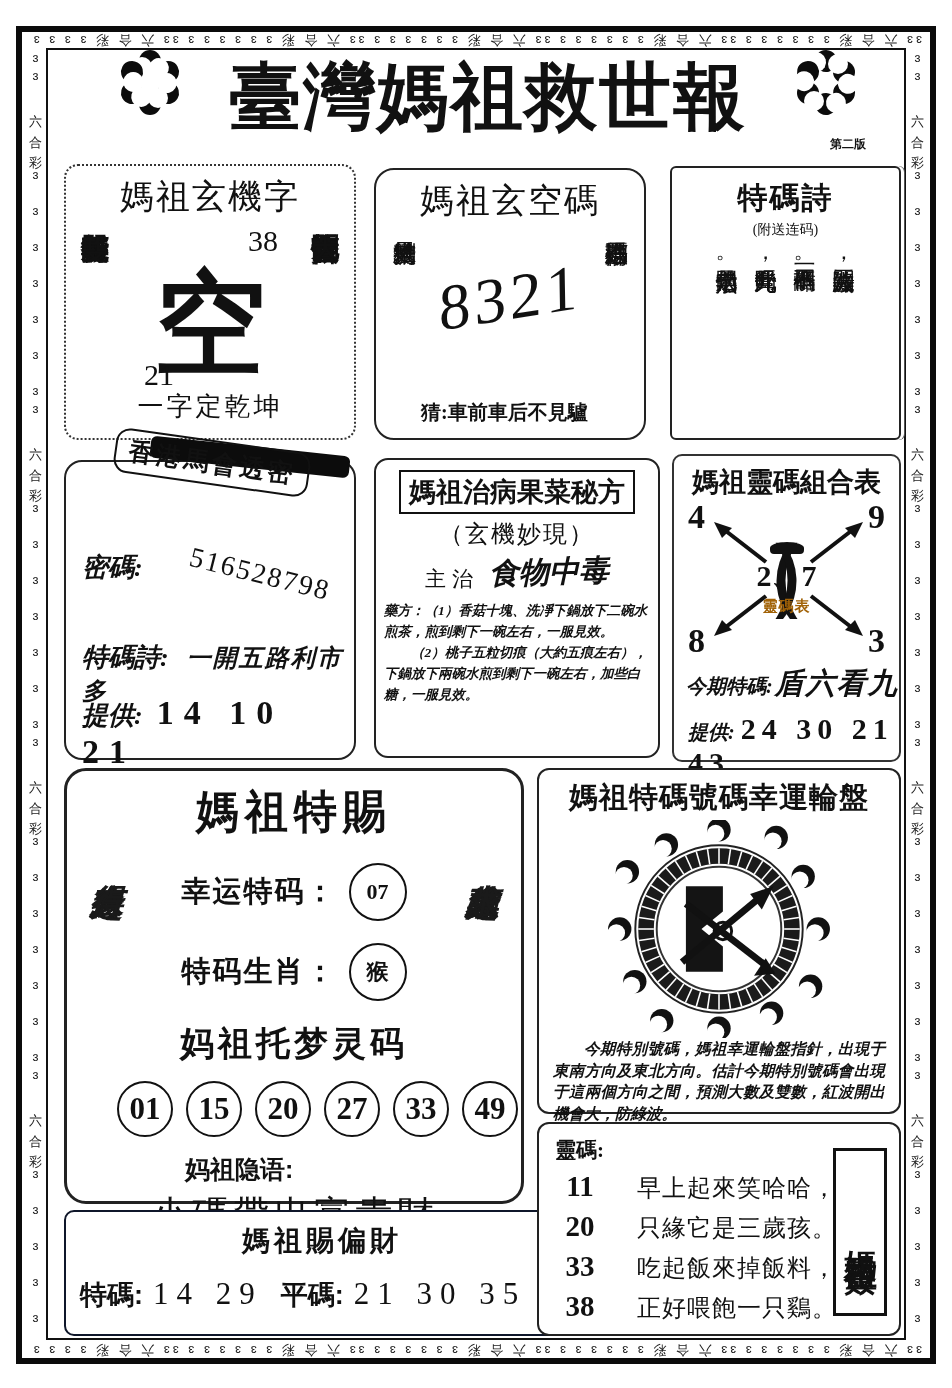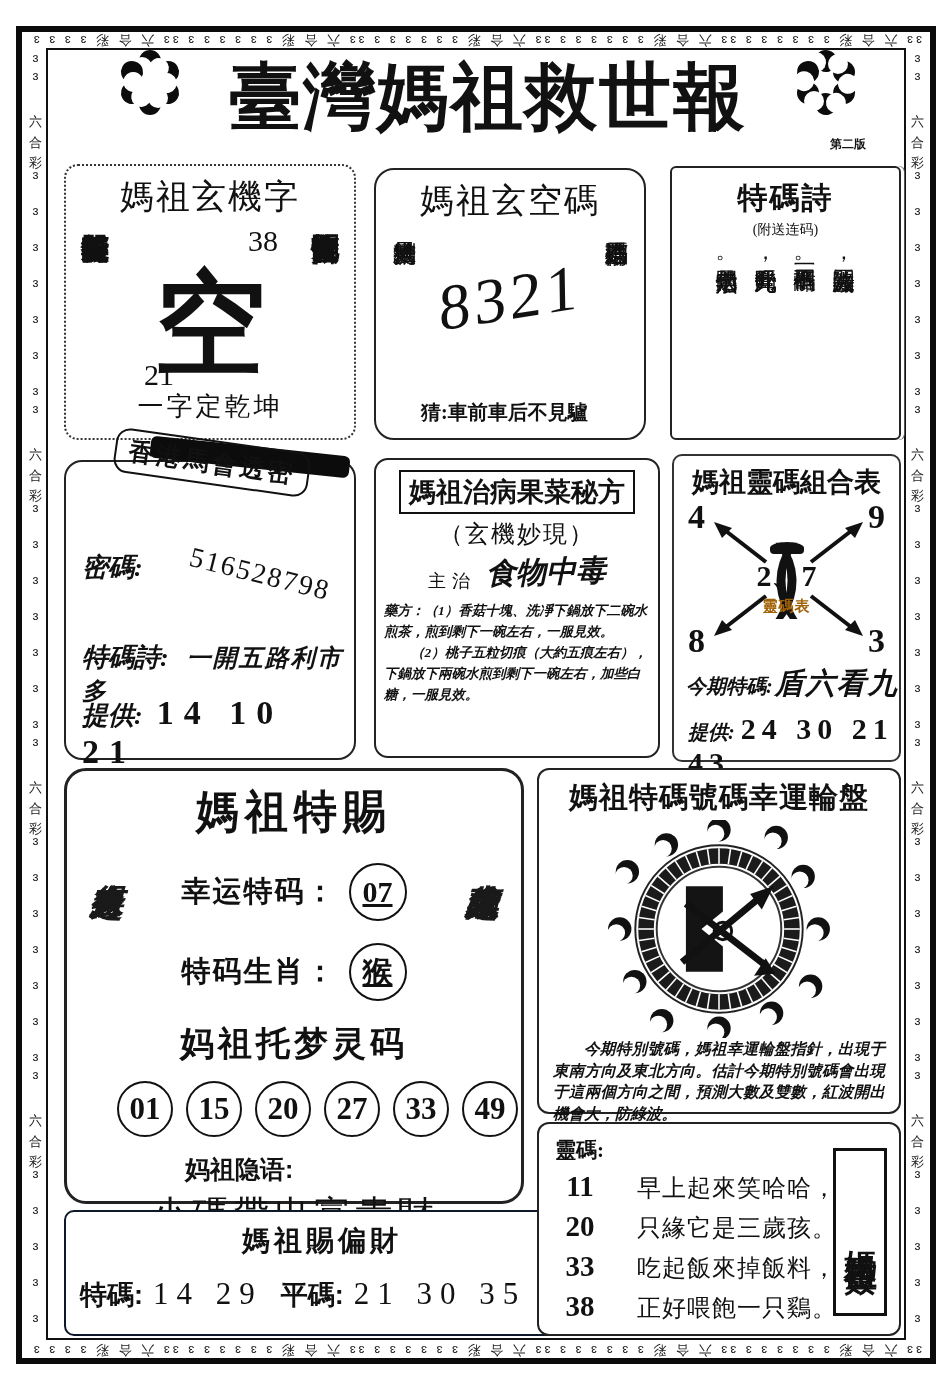--- a/index.html
+++ b/index.html
@@ -62,21 +62,21 @@
   .box4 .row { position:absolute; left:16px; font-weight:bold; font-size:26px; font-style:italic; }
   .box4 .pw-num { position:absolute; left:122px; top:96px; transform:rotate(14deg); font-size:28px; letter-spacing:2px; font-style:normal; }
   .box4 .poem-v { font-style:italic; font-size:24px; font-weight:600; margin-left:18px; letter-spacing:2px; }
   .box4 .prov-n { font-style:normal; font-size:34px; margin-left:14px; letter-spacing:10px; font-weight:bold; }
 
   
   .box5 { left:326px; top:408px; width:286px; height:300px; border:2px solid #222; border-radius:14px; }
   .box5 .ttl { margin:10px auto 0; width:fit-content; border:2px solid #111; padding:2px 8px; font-size:27px; font-weight:bold; }
   .box5 .sub { text-align:center; font-size:24px; margin-top:4px; letter-spacing:2px; }
   .box5 .line2 { display:flex; justify-content:center; align-items:flex-end; gap:10px; margin-top:2px; }
-  .box5 .zz { font-size:18px; letter-spacing:6px; }
+  .box5 .zz { font-size:21px; letter-spacing:6px; }
   .box5 .disease { font-size:30px; font-weight:bold; font-style:italic; transform:rotate(-2deg); }
   .box5 .recipe { margin:8px 8px 0 8px; font-size:13.5px; font-weight:bold; line-height:1.55; white-space:pre-line; font-style:italic; }
 
   
   .box6 { left:624px; top:404px; width:229px; height:308px; border:2px solid #333; border-radius:10px; }
   .box6 .ttl { text-align:center; font-family:"Liberation Sans",sans-serif; font-weight:900; font-size:27px; margin-top:8px; }
   .combo { position:relative; width:100%; height:158px; }
   .combo .num { position:absolute; font-size:34px; font-weight:bold; }
   .combo .tl { left:14px; top:-2px; } .combo .tr { right:14px; top:-2px; }
   .combo .bl { left:14px; bottom:-2px; } .combo .br { right:14px; bottom:-2px; }
@@ -92,21 +92,21 @@
   .box6 .prov b { font-size:30px; font-style:normal; letter-spacing:6px; margin-left:6px; }
 
   
   .box7 { left:16px; top:718px; width:460px; height:436px; border:3px solid #222; border-radius:22px; }
   .box7 .ttl { text-align:center; font-family:"Liberation Sans",sans-serif; font-weight:900; font-size:43px; letter-spacing:6px; margin-top:12px; transform:scaleY(1.05); }
   .box7 .v-verse { position:absolute; top:88px; height:330px; font-size:33px; font-style:italic; font-weight:600; color:#1a1a1a; }
   .box7 .vl { left:22px; } .box7 .vr { right:22px; }
   .box7 .lrow { display:flex; align-items:center; justify-content:center; gap:12px; margin-top:22px; }
   .box7 .lrow .lab { font-family:"Liberation Sans",sans-serif; font-weight:900; font-size:29px; letter-spacing:2px; }
   .circ { display:flex; align-items:center; justify-content:center; border:2.5px solid #111; border-radius:50%; background:#fff; }
-  .vcirc { width:58px; height:58px; font-size:30px; font-weight:bold;text-decoration:underline; }
+  .vcirc { width:58px; height:58px; font-size:22px; font-weight:bold; }
   .box7 .dream-ttl { text-align:center; font-family:"Liberation Sans",sans-serif; font-weight:900; font-size:34px; letter-spacing:4px; margin-top:20px; }
   .box7 .dream-row { display:flex; justify-content:center; gap:13px; margin-top:14px;padding-left:47px; }
   .ncirc { width:56px; height:56px; font-size:31px; font-weight:bold; }
   .box7 .hid-lab { margin:16px 0 0 118px; font-family:"Liberation Sans",sans-serif; font-weight:900; font-size:25px; }
   .box7 .hid-txt { text-align:center; font-size:37px; letter-spacing:4px; margin-top:4px; }
 
   
   .box8 { left:489px; top:718px; width:364px; height:346px; border:2px solid #222; border-radius:12px; }
   .box8 .ttl { text-align:center; font-size:29px; font-weight:bold; letter-spacing:1px; margin-top:8px; }
   .box8 .wheelwrap { display:flex; justify-content:center; margin-top:2px; }

